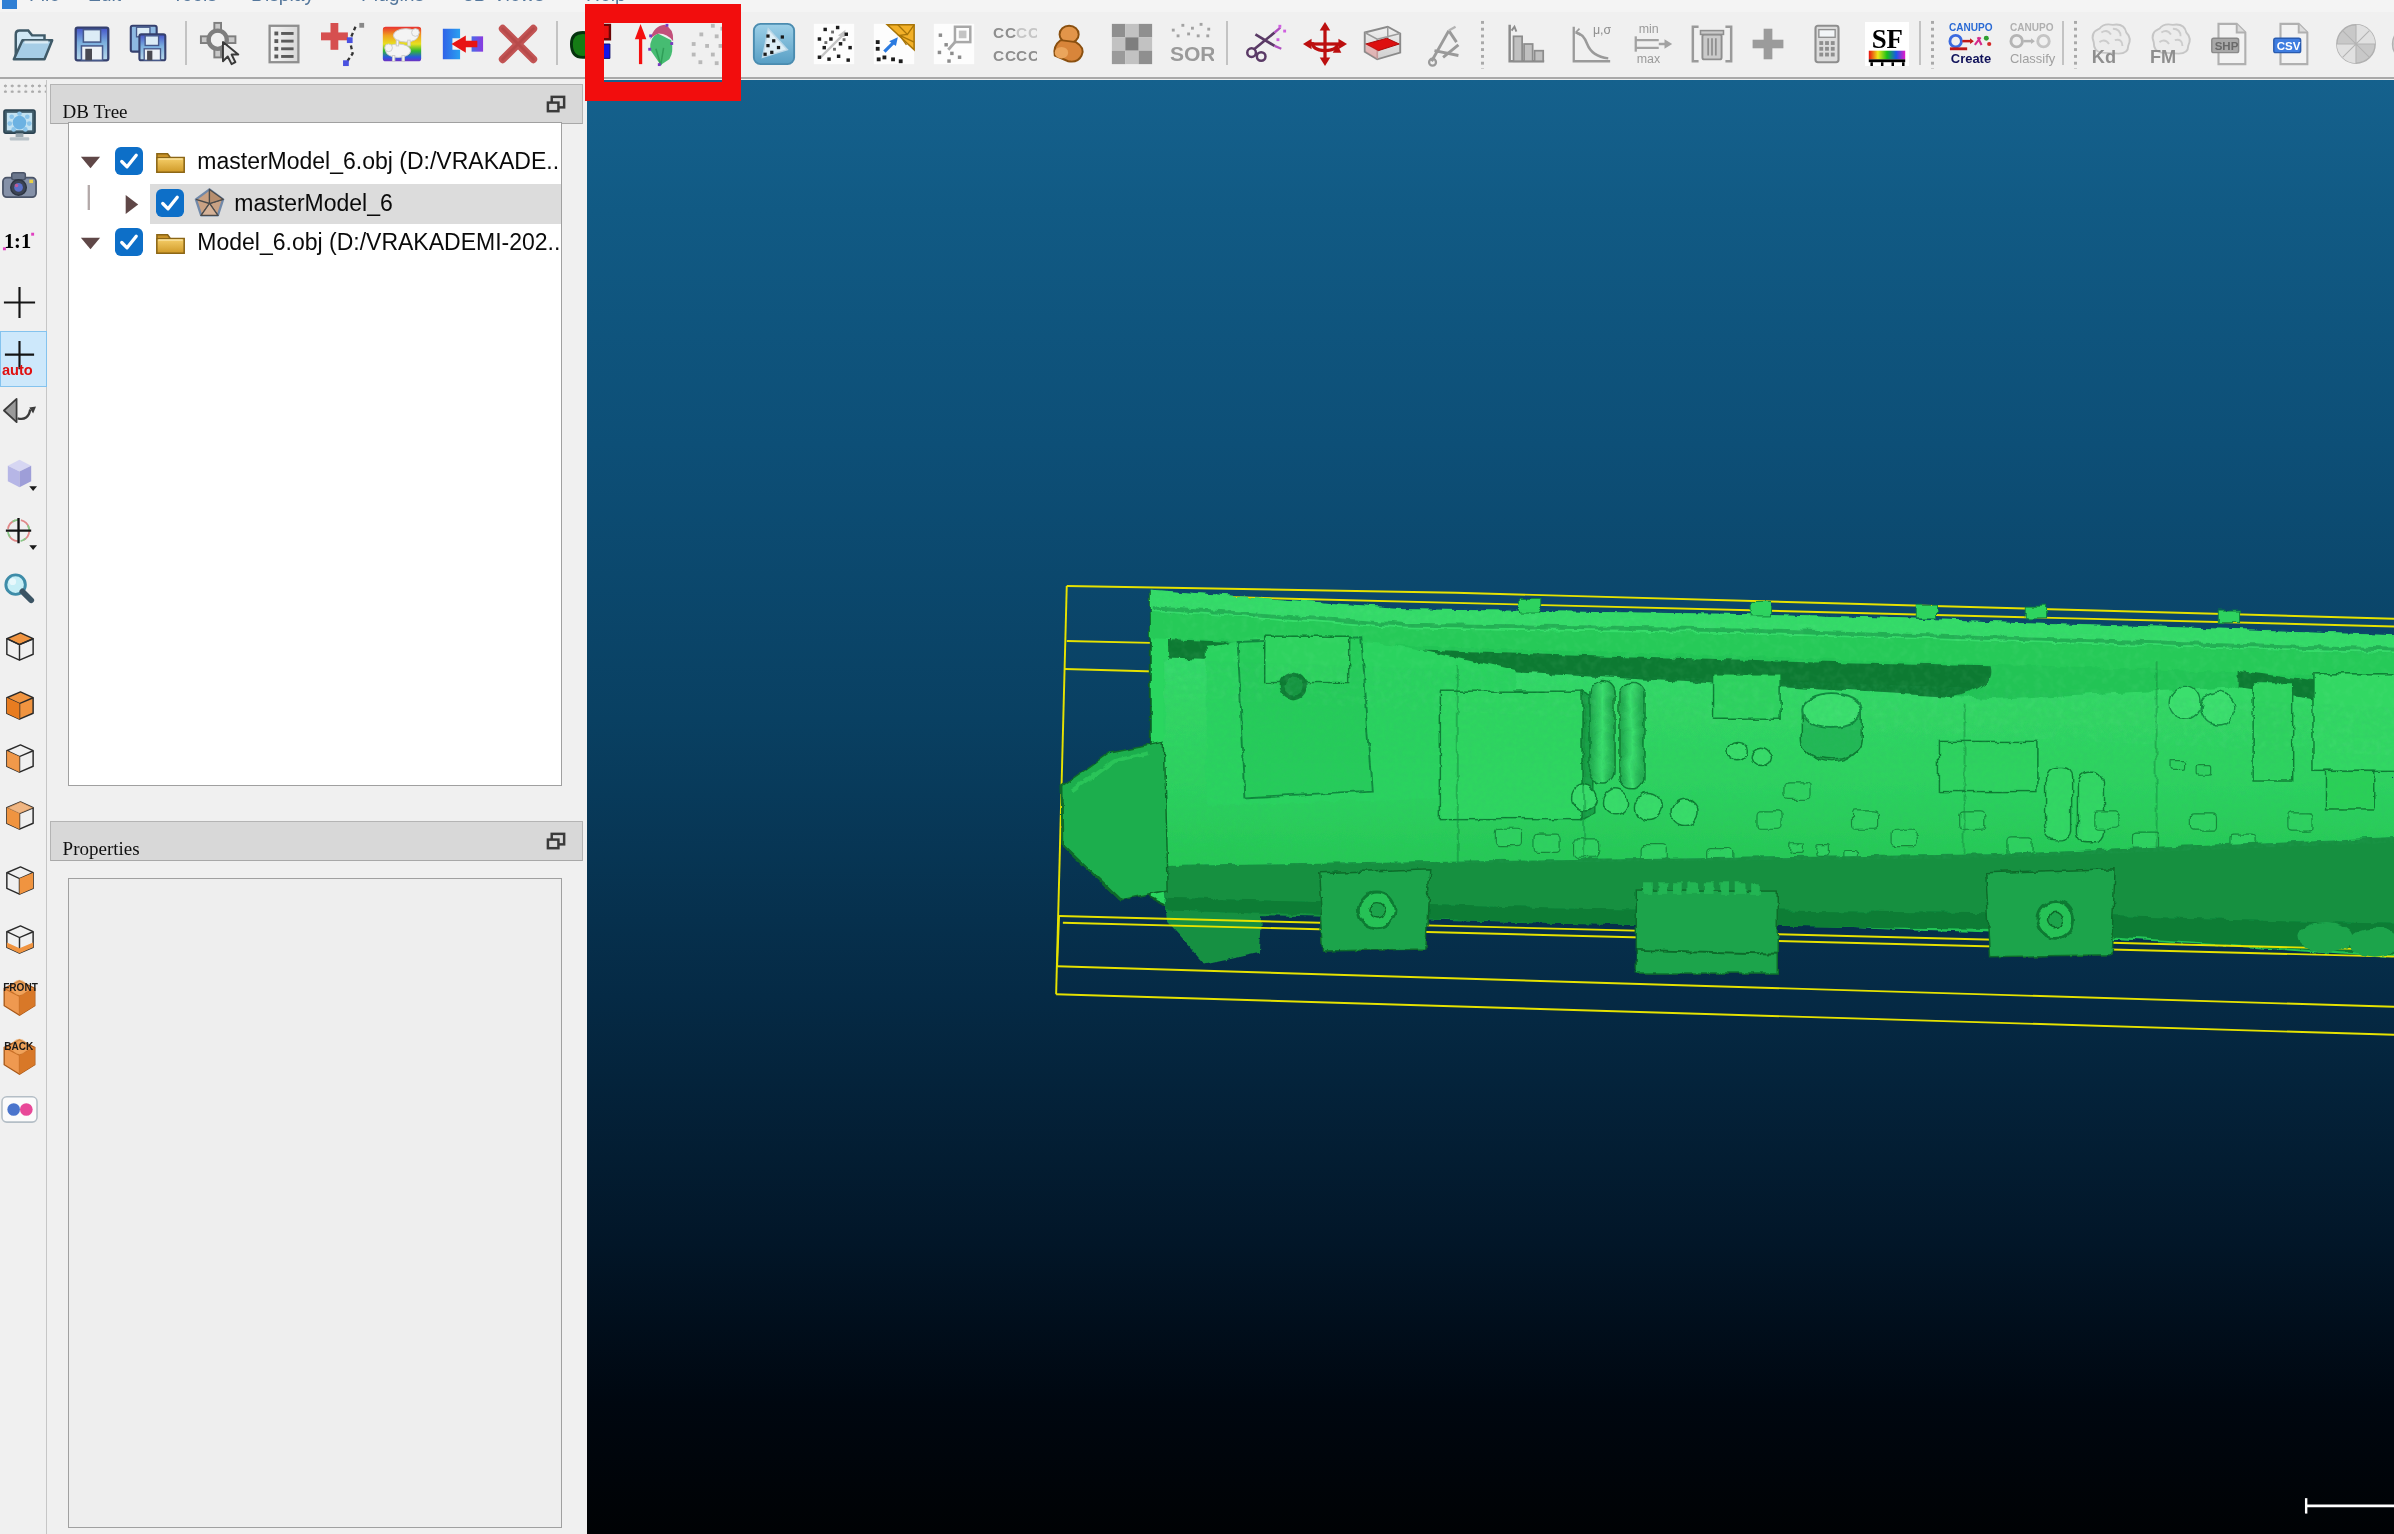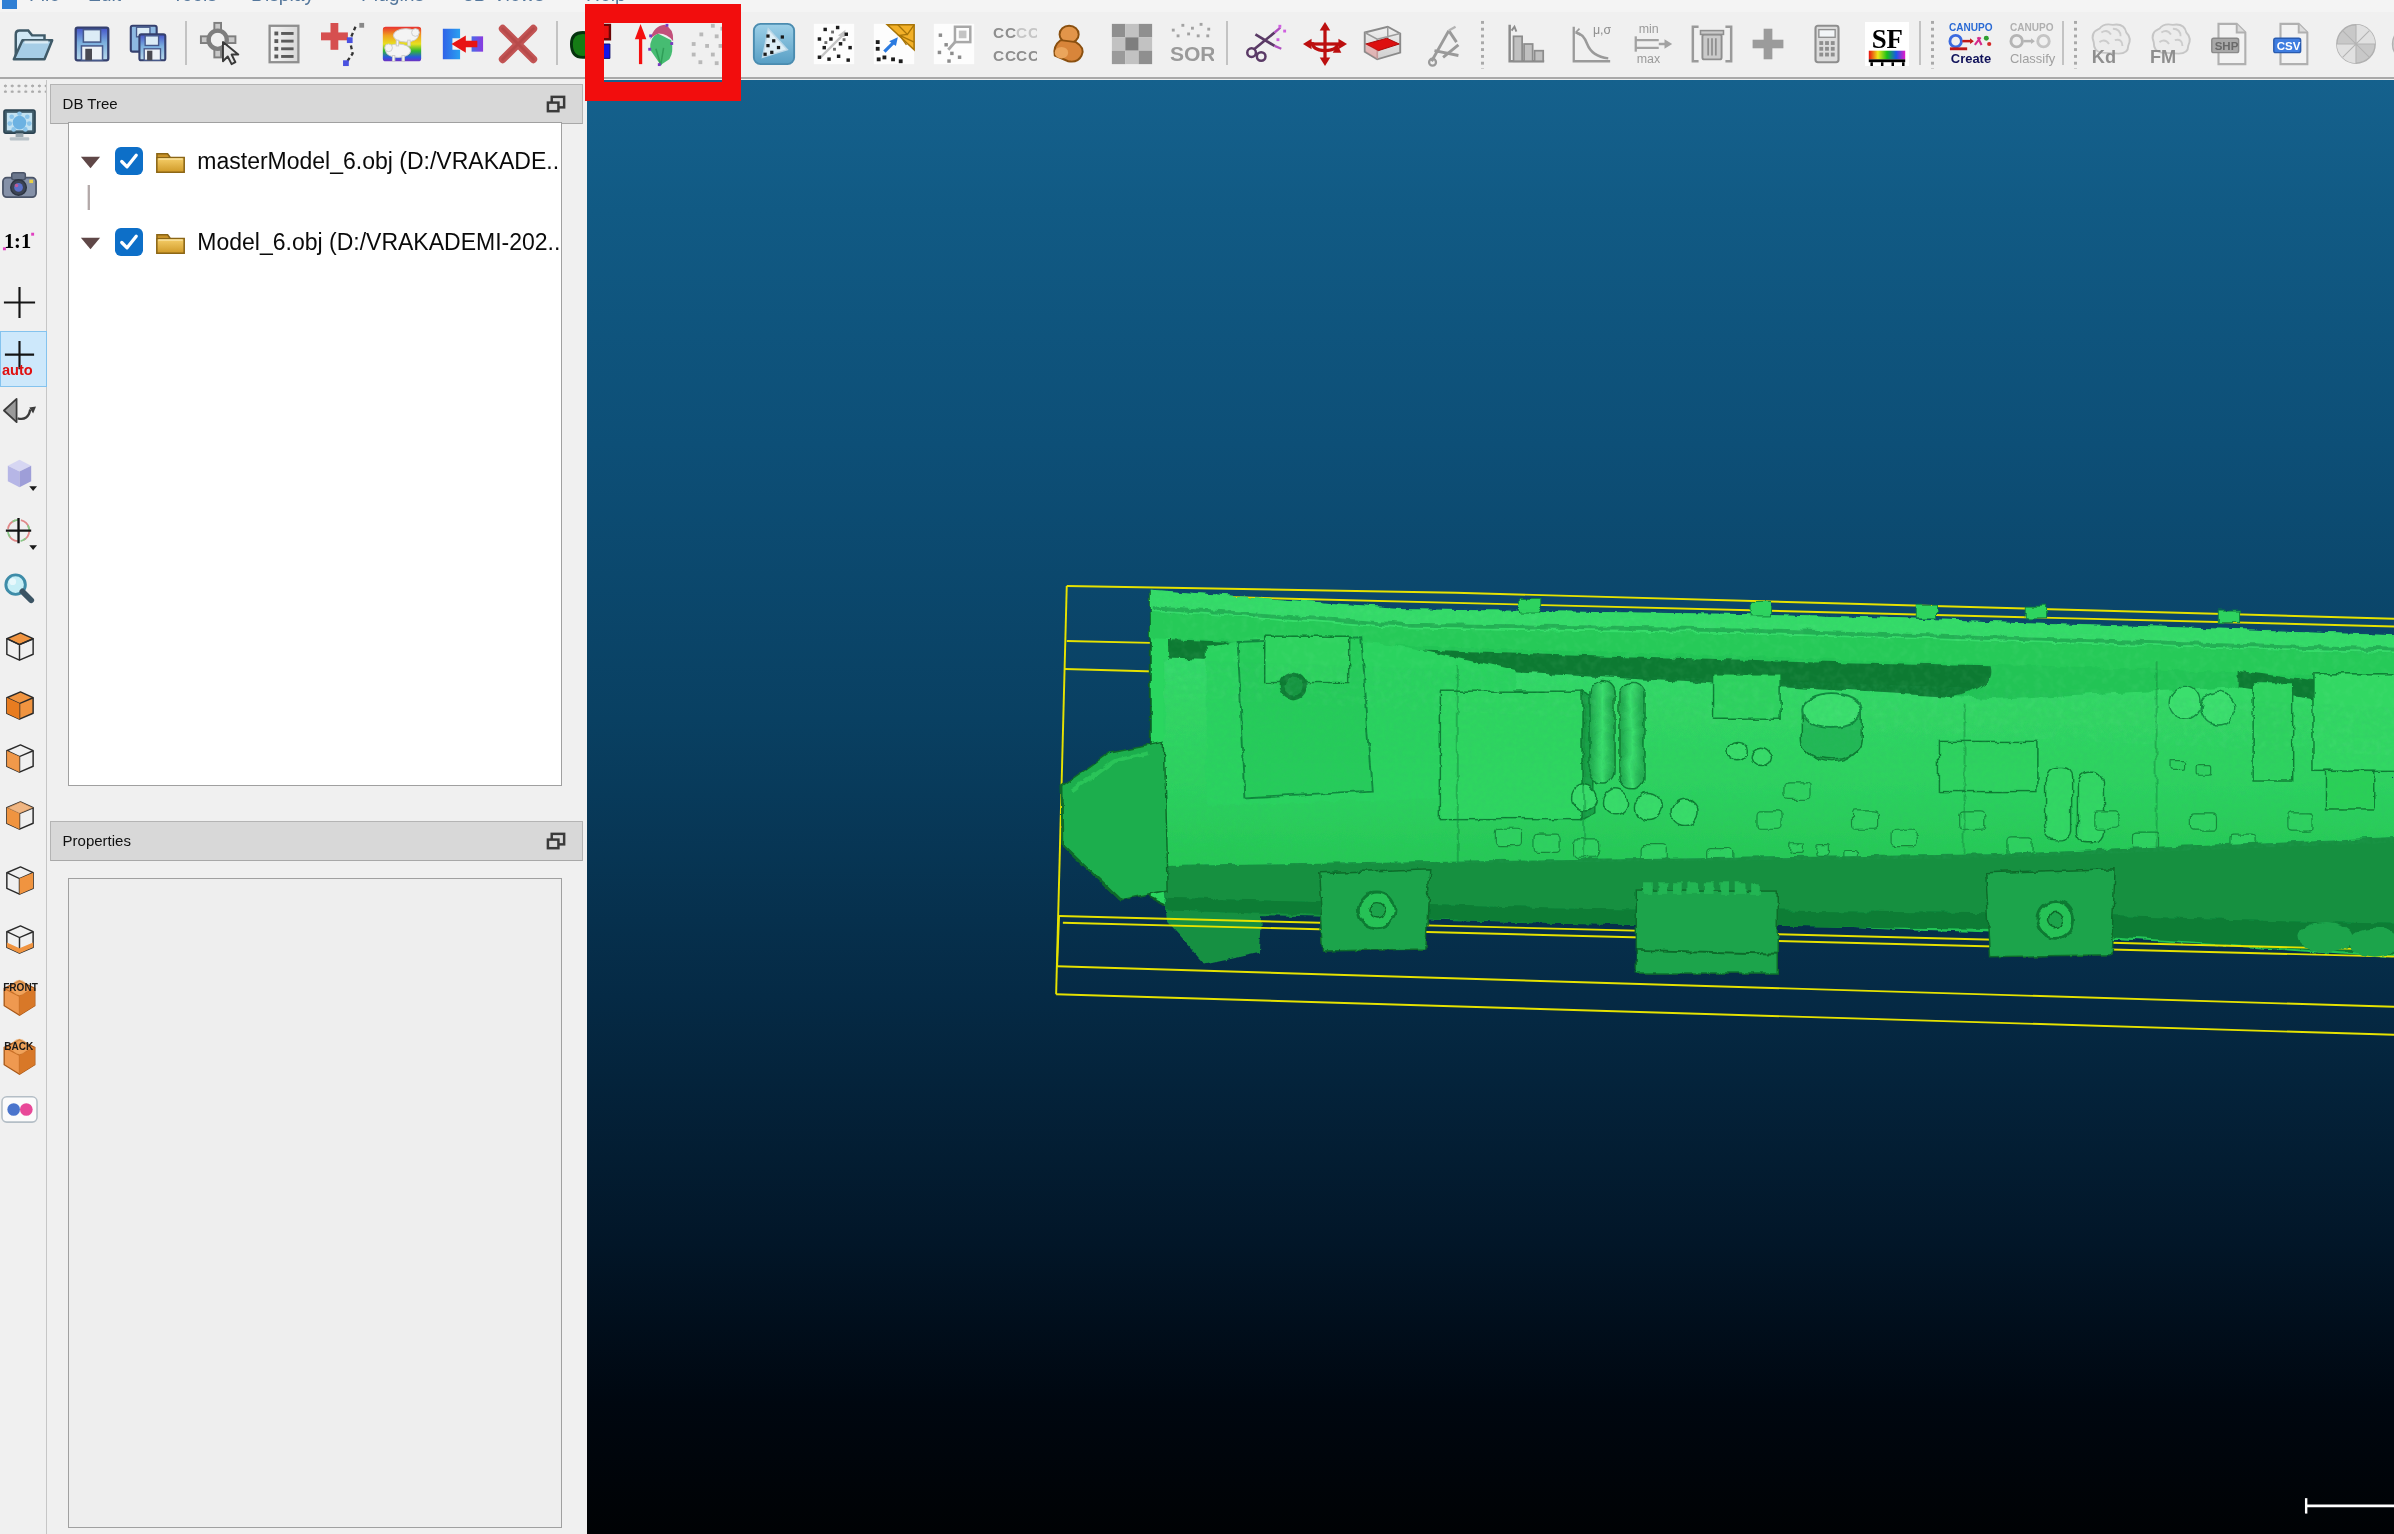--- a/index.html
+++ b/index.html
@@ -27,21 +27,21 @@
   #lefthandle{left:1.9px;top:2.9px;width:44px;height:9.7px;
     background-image:radial-gradient(circle,#ababab 1.4px,transparent 1.5px);
     background-size:6.8px 5.8px;}
   .lico{position:absolute;left:1px;width:37px;height:37px;}
   #autohl{left:0px;top:251px;width:47px;height:56px;background:#cde8fb;
           border:1px solid #84c3ee;box-sizing:border-box;}
   
   #dock{left:50px;top:80px;width:537px;height:1454px;background:#f0f0f0;}
   .panel-header{position:absolute;left:0px;width:533px;height:40px;background:#d8d8d8;
     border:1px solid #b4b4b4;border-bottom:1.9px solid #a8a8a8;box-sizing:border-box;}
-  .panel-title{position:absolute;left:11.6px;top:10px;font-size:15px;color:#101010;}
+  .panel-title{position:absolute;left:11.6px;top:16px;font-size:19px;color:#101010;font-family:Liberation Serif, serif;}
   .float-btn{position:absolute;right:15.4px;top:8.7px;width:21px;height:21px;}
   .panel-box{position:absolute;left:18.3px;width:494px;border:1px solid #a0a0a0;
              box-sizing:border-box;}
   #treebox{top:42px;height:664px;background:#ffffff;}
   #propsbox{top:798px;height:650px;background:#eeeeee;}
   
   .trow{position:absolute;left:1px;width:491px;height:40px;overflow:hidden;}
   .trow .sel{position:absolute;left:80px;top:0;right:0;bottom:0;background:#dcdcdc;}
   .expander{position:absolute;top:7.7px;width:25px;height:25px;}
   .chk{position:absolute;top:4.8px;width:28px;height:28px;background:#0d6fc8;
@@ -631,20 +631,38 @@
           </defs>
         <path d="M3 9 L14 9 L17 13 L31 13 L31 28 L3 28 Z" fill="#c89228" stroke="#8a6516" stroke-width="1.6"></path>
         <path d="M3 13 L31 13 L31 28 L3 28 Z" fill="url(#fldg)" stroke="#8a6516" stroke-width="1.4"></path>
         <path d="M4.5 14.5 L29.5 14.5" stroke="#f8e09a" stroke-width="1.6"></path>
       </svg>
       <span class="tlabel" style="left:127px">masterModel_6.obj (D:/VRAKADE...</span>
     </div>
     <svg class="abs" style="left:13.5px;top:62px;width:11.6px;height:25px" viewBox="0 0 12 26">
         <path d="M6 0 V26" stroke="#b3a9a9" stroke-width="2.4"></path>
       </svg>
+    <div class="trow" style="top:61px">
+      <div class="sel"></div>
+      <svg class="expander" style="left:48px" viewBox="0 0 26 26">
+          <path d="M8 3 L21 13 L8 23 Z" fill="#5f4747"></path>
+        </svg>
+      <div class="chk" style="left:86px">
+        <svg viewBox="0 0 29 29" width="28" height="28">
+            <path d="M7 15 L12.5 20.5 L22 8.5" stroke="#fff" stroke-width="3.4" fill="none" stroke-linecap="round" stroke-linejoin="round"></path>
+          </svg>
+      </div>
+      <svg class="ticon" style="left:123px" viewBox="0 0 34 34">
+        <path d="M17 2.5 L31 12.7 L25.6 29.2 L8.4 29.2 L3 12.7 Z" fill="#c9a183" stroke="#7189a9" stroke-width="2.4" stroke-linejoin="round"></path>
+        <path d="M17 2.5 L17 17 M31 12.7 L17 17 M25.6 29.2 L17 17 M8.4 29.2 L17 17 M3 12.7 L17 17" stroke="#4a4a4a" stroke-width="1.5"></path>
+        <path d="M17 2.5 L31 12.7 L17 17 Z" fill="#b78e6e" stroke="#4a4a4a" stroke-width="1.2"></path>
+        <path d="M8.4 29.2 L17 17 L25.6 29.2 Z" fill="#d5b298" stroke="#4a4a4a" stroke-width="1.2"></path>
+      </svg>
+      <span class="tlabel" style="left:164px">masterModel_6</span>
+    </div>
     <div class="trow" style="top:100px">
       <svg class="expander" style="left:7.7px" viewBox="0 0 26 26">
           <path d="M3 7 L23 7 L13 19 Z" fill="#5f4747"></path>
         </svg>
       <div class="chk" style="left:45px">
         <svg viewBox="0 0 29 29" width="28" height="28">
             <path d="M7 15 L12.5 20.5 L22 8.5" stroke="#fff" stroke-width="3.4" fill="none" stroke-linecap="round" stroke-linejoin="round"></path>
           </svg>
       </div>
       <svg class="ticon" style="left:84px" viewBox="0 0 34 34">

